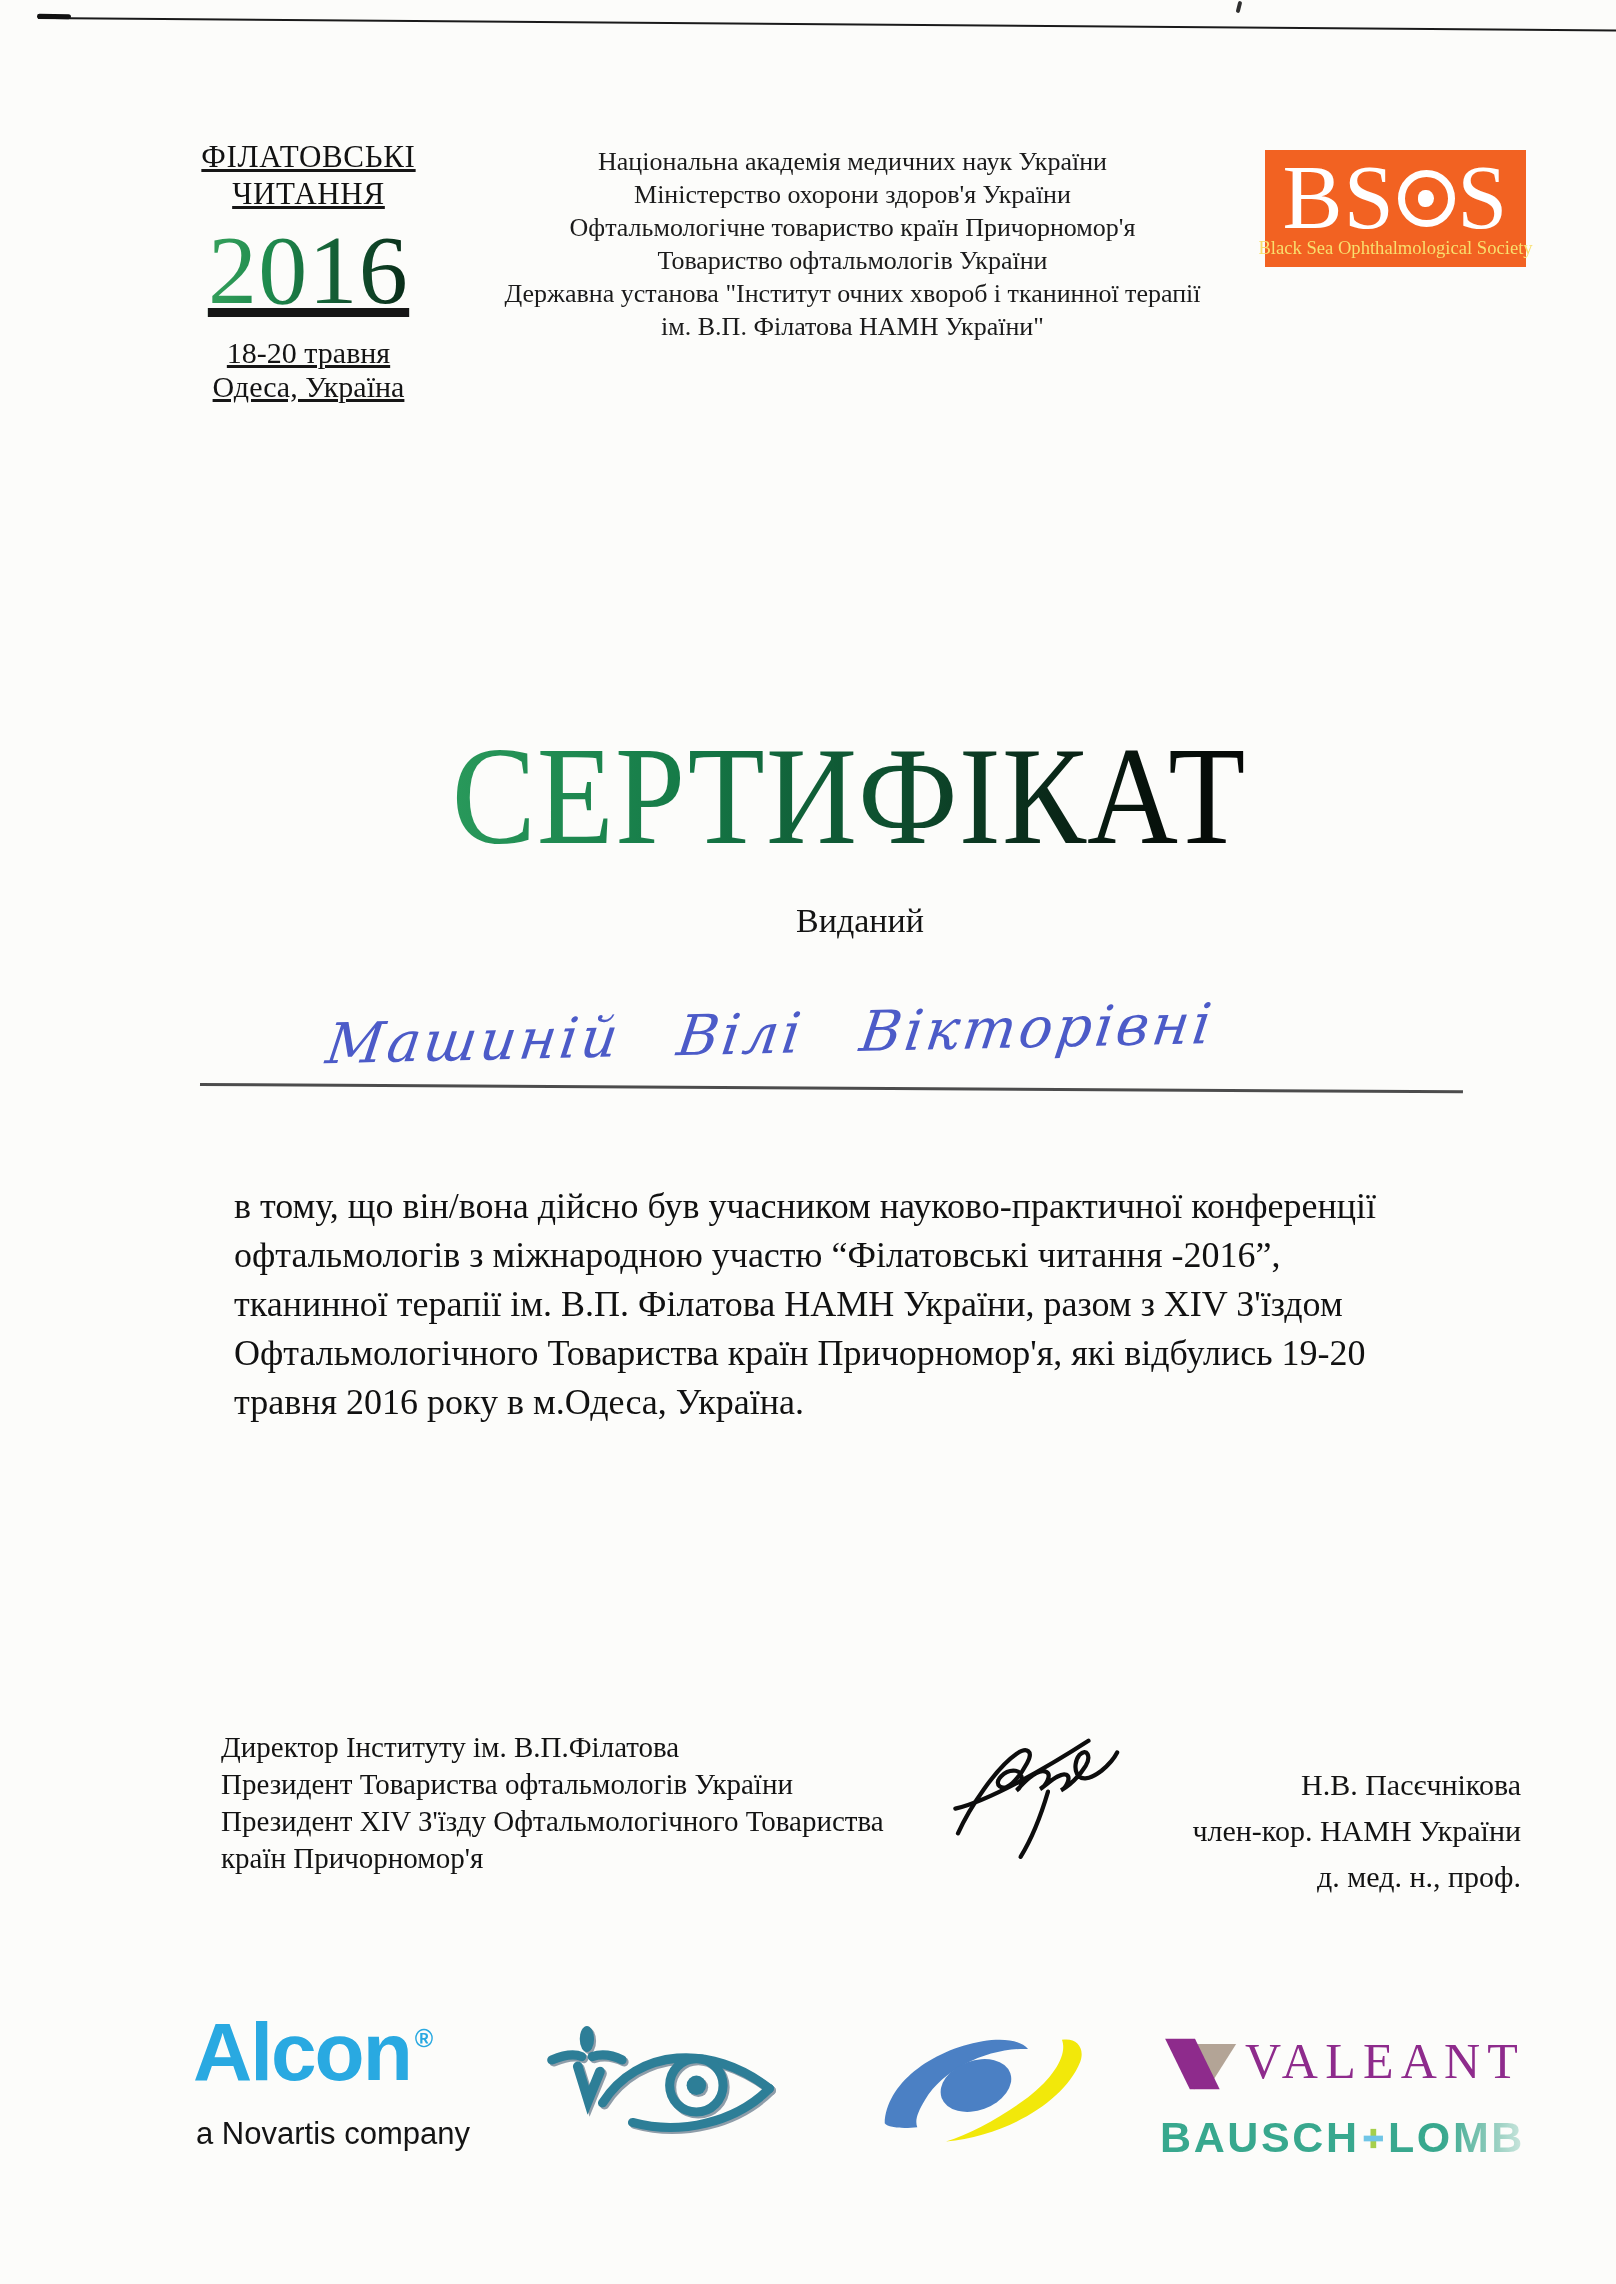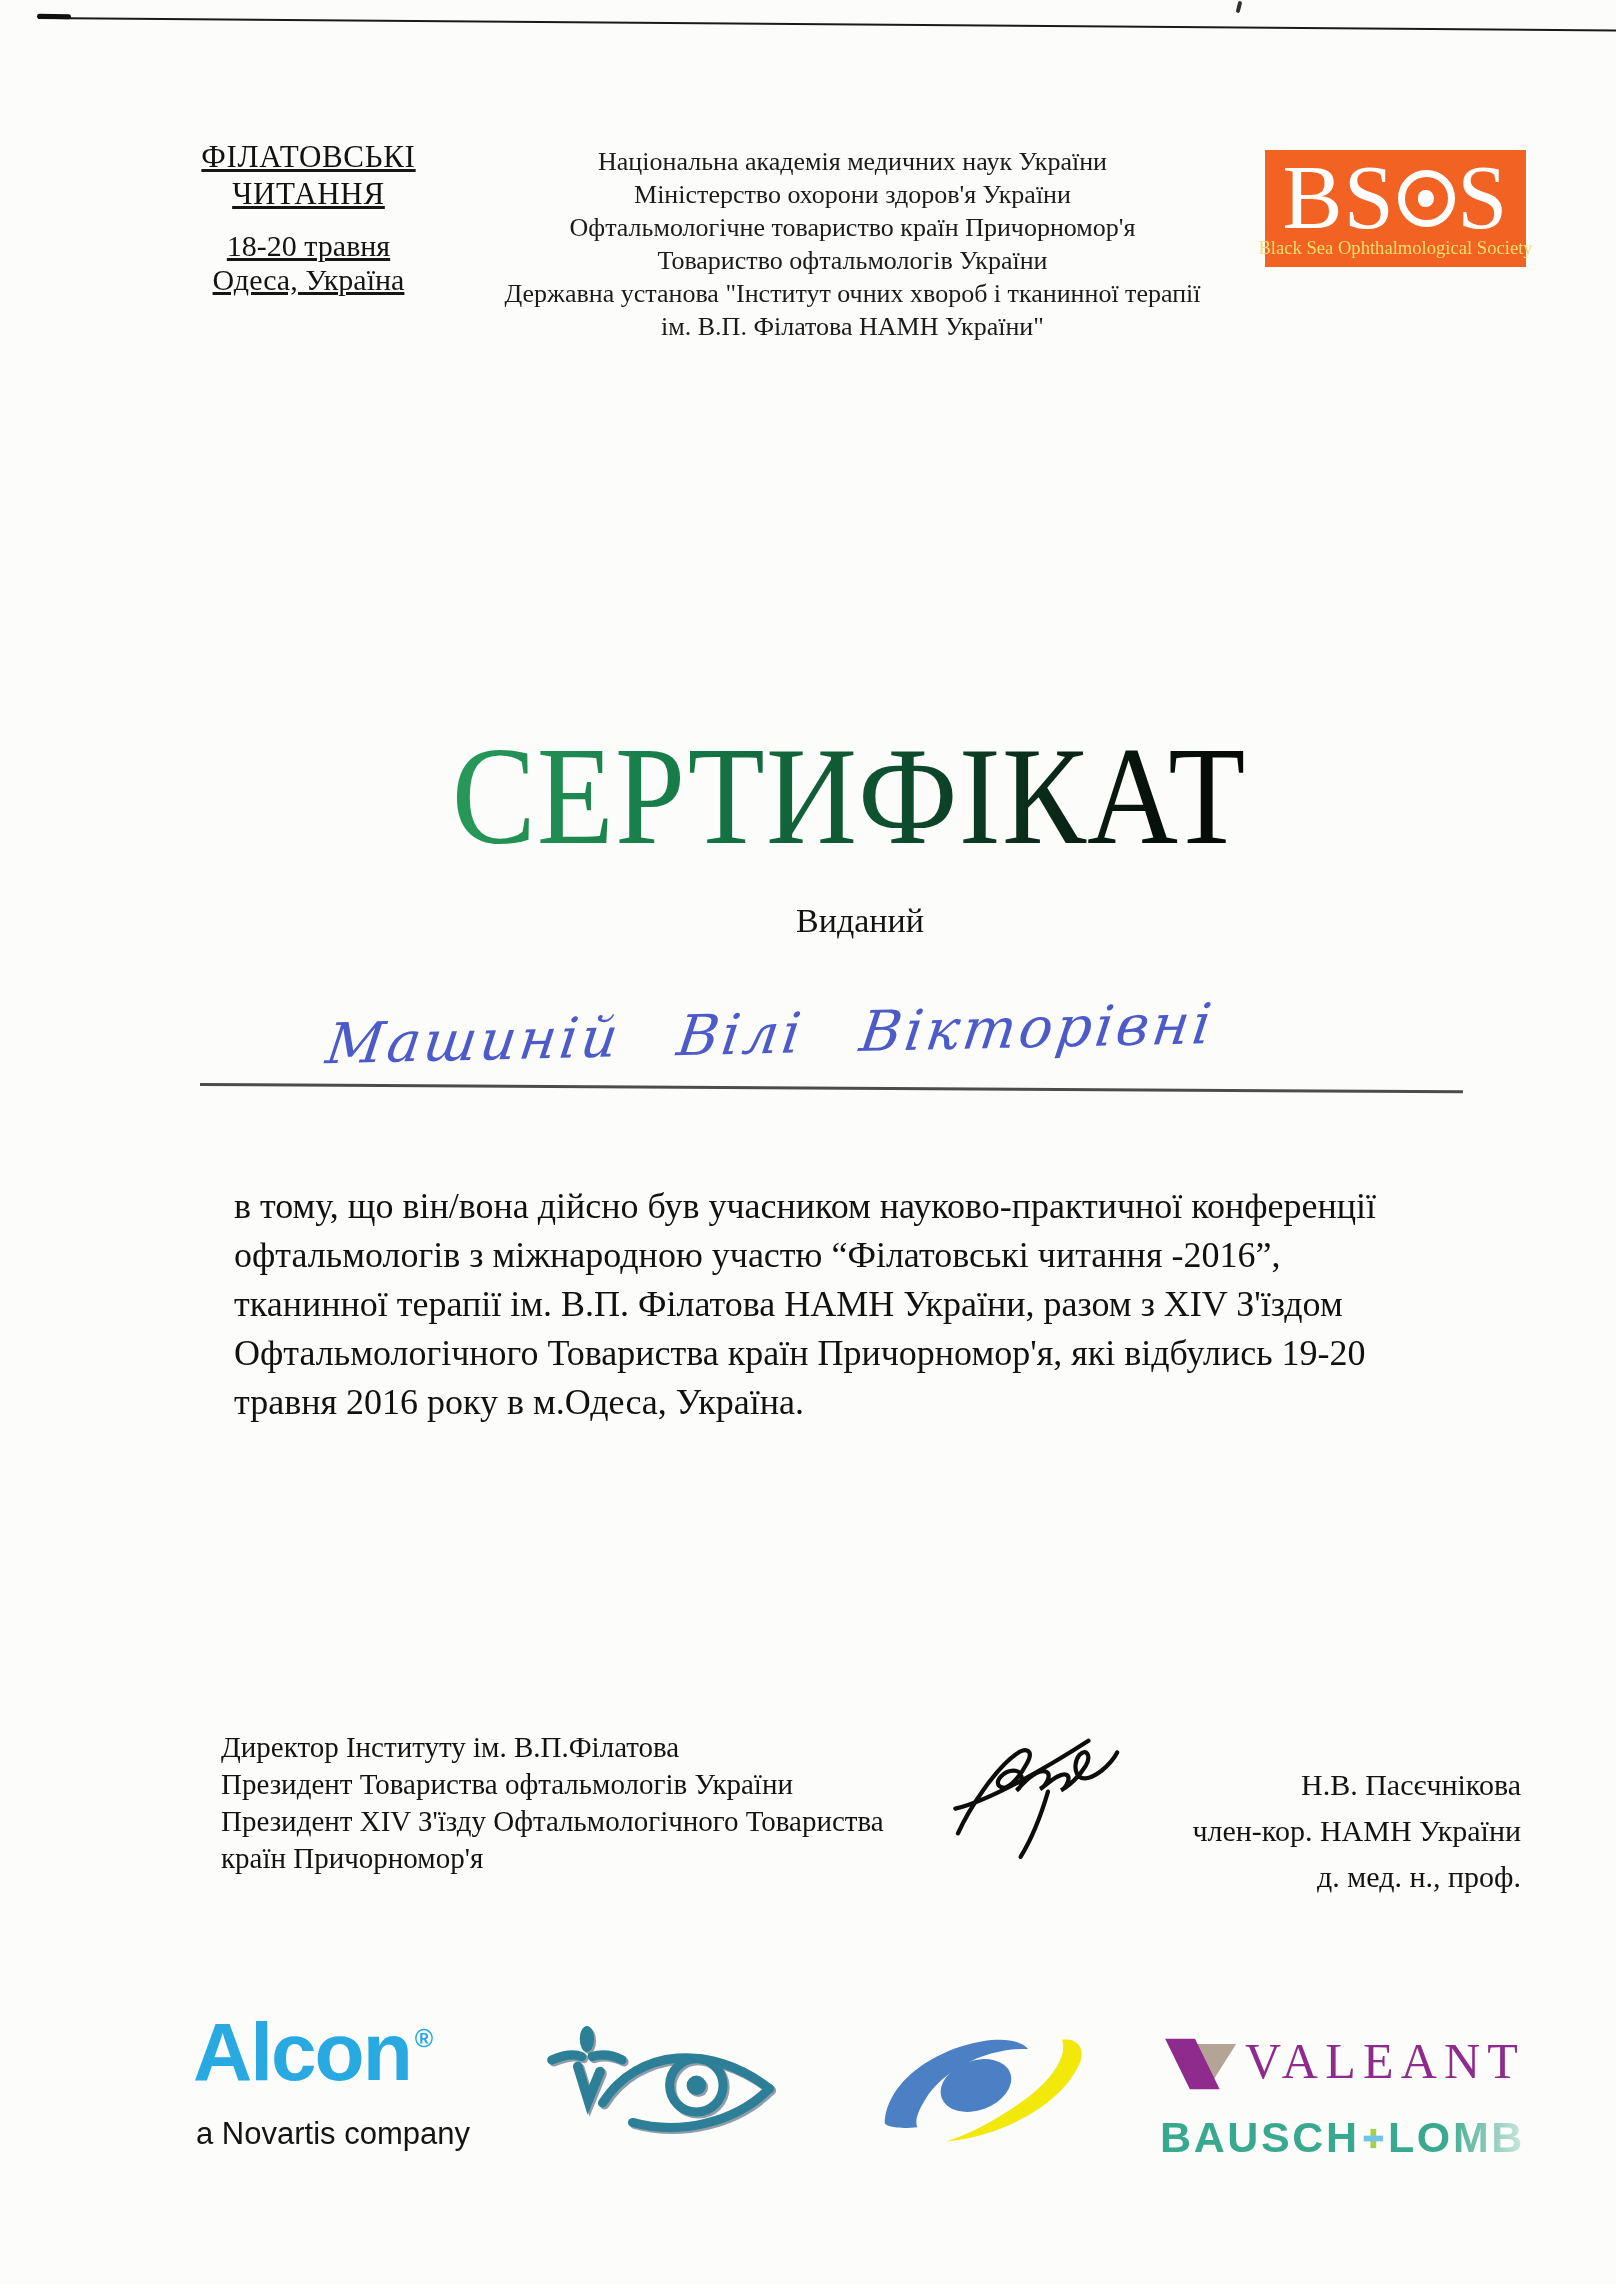--- a/index.html
+++ b/index.html
@@ -94,20 +94,21 @@
 
 <div id="page">
 
   <div class="abs scan-line-top"></div>
   <div class="abs scan-blob"></div>
   <div class="abs scan-tick"></div>
 
   <div class="abs event">
     <div class="ev-line">ФІЛАТОВСЬКІ</div>
     <div class="ev-line">ЧИТАННЯ</div>
+    <div class="ev-year">2016</div>
     <div class="ev-dates">18-20 травня</div>
     <div class="ev-place">Одеса, Україна</div>
   </div>
 
   <div class="abs orgs">
     <div class="org-line">Національна академія медичних наук України</div>
     <div class="org-line">Міністерство охорони здоров'я України</div>
     <div class="org-line">Офтальмологічне товариство країн Причорномор'я</div>
     <div class="org-line">Товариство офтальмологів України</div>
     <div class="org-line">Державна установа "Інститут очних хвороб і тканинної терапії</div>

